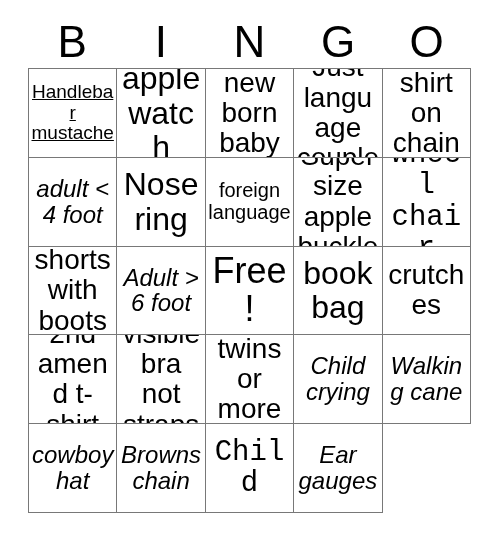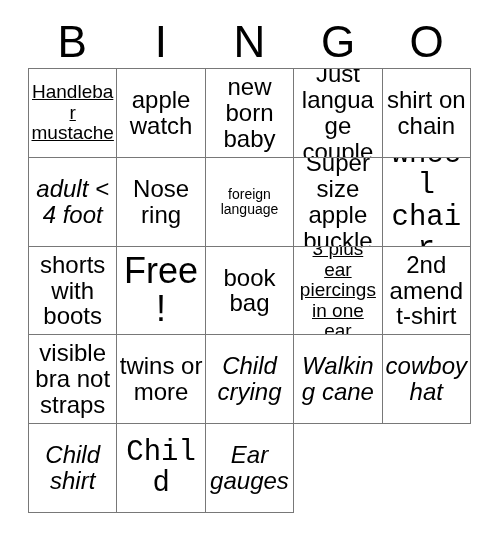--- a/index.html
+++ b/index.html
@@ -65,25 +65,25 @@
   }
   .cell-text {
     display: block;
     width: 100%;
     line-height: 1.08;
     word-break: break-word;
     hyphens: none;
   }
   
   .fs-xs  { font-size: 19px; text-decoration: underline; }
-  .fs-s   { font-size: 14px; text-align: center; }
-  .fs-m   { font-size: 24px; }
+  .fs-s   { font-size: 20px; text-align: center; }
+  .fs-m   { font-size: 28px; }
   .fs-l   { font-size: 24px; font-style: italic; }
   .fs-xl  { font-size: 29px; font-family: Liberation Mono, monospace; }
-  .fs-xxl { font-size: 24px; }
+  .fs-xxl { font-size: 32px; }
   .fs-free{ font-size: 36px; }
 </style>
 </head>
 <body>
 
 <div class="card">
 
   <div class="header-row">
     <div class="header-cell">B</div>
     <div class="header-cell">I</div>
@@ -120,48 +120,51 @@
       <div class="cell">
         <span class="cell-text fs-m">Super size apple buckle</span>
       </div>
       <div class="cell">
         <span class="cell-text fs-xl">wheel chair</span>
       </div>
       <div class="cell">
         <span class="cell-text fs-m">shorts with boots</span>
       </div>
       <div class="cell">
+        <span class="cell-text fs-l">Adult &gt; 6 foot</span>
+      </div>
+      <div class="cell">
         <span class="cell-text fs-free">Free!</span>
       </div>
       <div class="cell">
         <span class="cell-text fs-xxl">book bag</span>
       </div>
       <div class="cell">
-        <span class="cell-text fs-xs">3 plus ear piercings in one ear</span>
+        <span class="cell-text fs-m">crutches</span>
       </div>
       <div class="cell">
         <span class="cell-text fs-m">2nd amend t-shirt</span>
       </div>
       <div class="cell">
         <span class="cell-text fs-m">visible bra not straps</span>
       </div>
       <div class="cell">
         <span class="cell-text fs-m">twins or more</span>
       </div>
       <div class="cell">
         <span class="cell-text fs-l">Child crying</span>
       </div>
       <div class="cell">
         <span class="cell-text fs-l">Walking cane</span>
       </div>
       <div class="cell">
         <span class="cell-text fs-l">cowboy hat</span>
       </div>
       <div class="cell">
-        <span class="cell-text fs-l">Child shirt</span>
+        <span class="cell-text fs-l">Browns chain</span>
       </div>
       <div class="cell">
         <span class="cell-text fs-xl">Child</span>
       </div>
       <div class="cell">
         <span class="cell-text fs-l">Ear gauges</span>
       </div>
     </div>
 
 </div>

